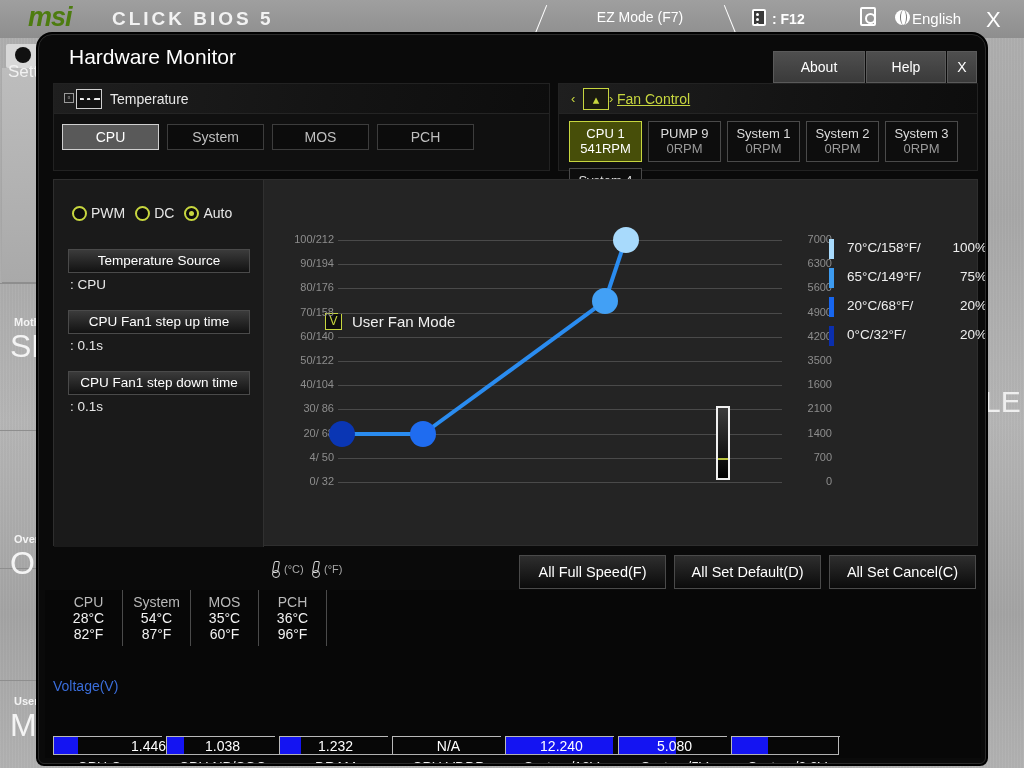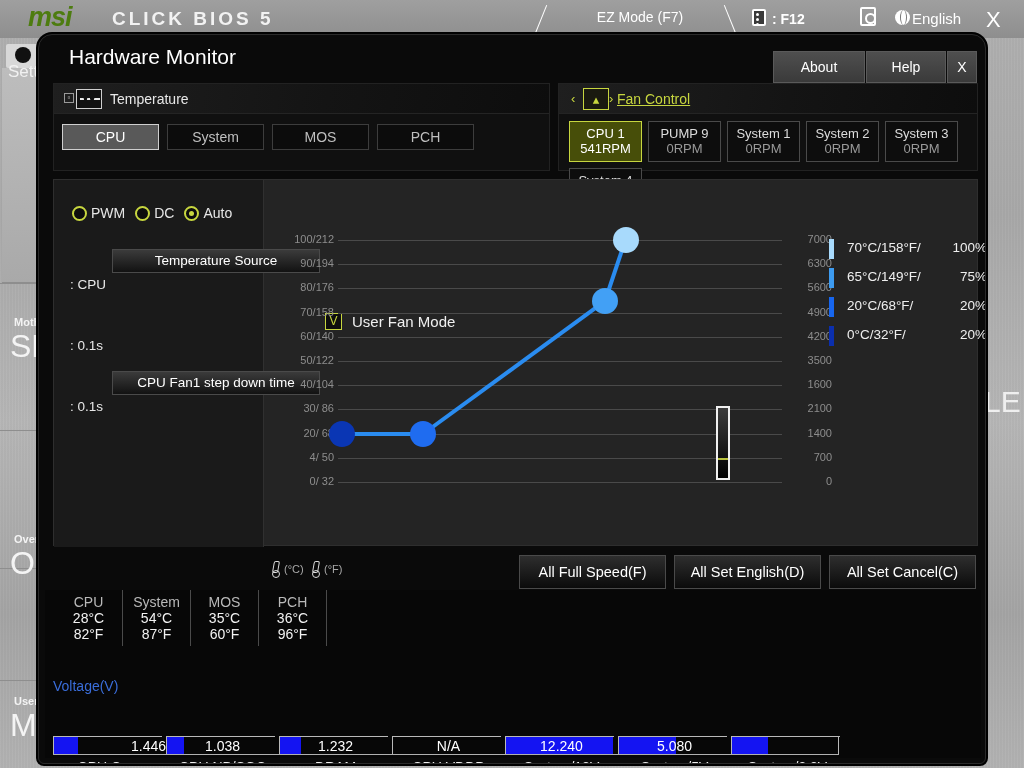--- a/index.html
+++ b/index.html
@@ -183,24 +183,24 @@
   .left-controls {
     position:absolute; left:0; top:0; width:210px; height:367px;
     background:#1a1a1a; border-right:1px solid #303030;
   }
   .radio-row { position:absolute; left:18px; top:25px; display:flex; align-items:center; gap:4px; }
   .radio { width:15px;height:15px; border-radius:50%; border:2px solid #c7d63f; background:#0d0d0d; position:relative; }
   .radio.on::after{ content:""; position:absolute; left:3px; top:3px; width:5px;height:5px; border-radius:50%; background:#c7d63f; }
   .radio-lbl { color:#e6e6e6; font-size:14px; margin-right:6px; }
 
   .opt-btn {
-    position:absolute; left:14px; width:208px; height:24px;
+    position:absolute; left:14px; width:182px; height:24px;
     background:linear-gradient(180deg,#3b3b3b,#121212);
     border:1px solid #4a4a4a;
-    color:#fff; font-size:13.5px; text-align:center; line-height:22px;margin-left:44px;
+    color:#fff; font-size:13.5px; text-align:center; line-height:22px;
   }
   .opt-val { position:absolute; left:16px; color:#e8e8e8; font-size:13.5px; }
 
   .smartfan { position:absolute; left:271px; top:133px; display:flex; align-items:center; gap:10px; }
   .chk {
     width:17px;height:17px; border:1px solid #c7d63f; background:#0e0e0e;
     color:#c7d63f; font-size:12px; line-height:15px; text-align:center;
   }
   .smartfan-lbl { color:#f0f0f0; font-size:15px; }
 
@@ -391,20 +391,21 @@
             <span class="radio-lbl">PWM</span>
             <span class="radio"></span>
             <span class="radio-lbl">DC</span>
             <span class="radio on"></span>
             <span class="radio-lbl">Auto</span>
           </div>
 
           <div class="opt-btn" style="top:69px;">Temperature Source</div>
           <div class="opt-val" style="top:97px;">: CPU</div>
 
+          <div class="opt-btn" style="top:130px;">CPU Fan1 step up time</div>
           <div class="opt-val" style="top:158px;">: 0.1s</div>
 
           <div class="opt-btn" style="top:191px;">CPU Fan1 step down time</div>
           <div class="opt-val" style="top:219px;">: 0.1s</div>
         </div>
 
         <div class="smartfan">
           <span class="chk">V</span>
           <span class="smartfan-lbl">User Fan Mode</span>
         </div>
@@ -494,21 +495,21 @@
               <span class="leg-txt">0°C/32°F/</span>
               <span class="leg-pct">20%</span>
             </div>
           </div>
         </div>
       </div>
     </div>
 
     <div class="action-row">
       <div class="act-btn">All Full Speed(F)</div>
-      <div class="act-btn">All Set English(D)</div>
+      <div class="act-btn">All Set Default(D)</div>
       <div class="act-btn">All Set Cancel(C)</div>
     </div>
 
     <div class="status">
       <div class="temps">
         <div class="temp-cell">
           <div class="name">CPU</div>
           <div class="c">28°C</div>
           <div class="f">82°F</div>
         </div>

